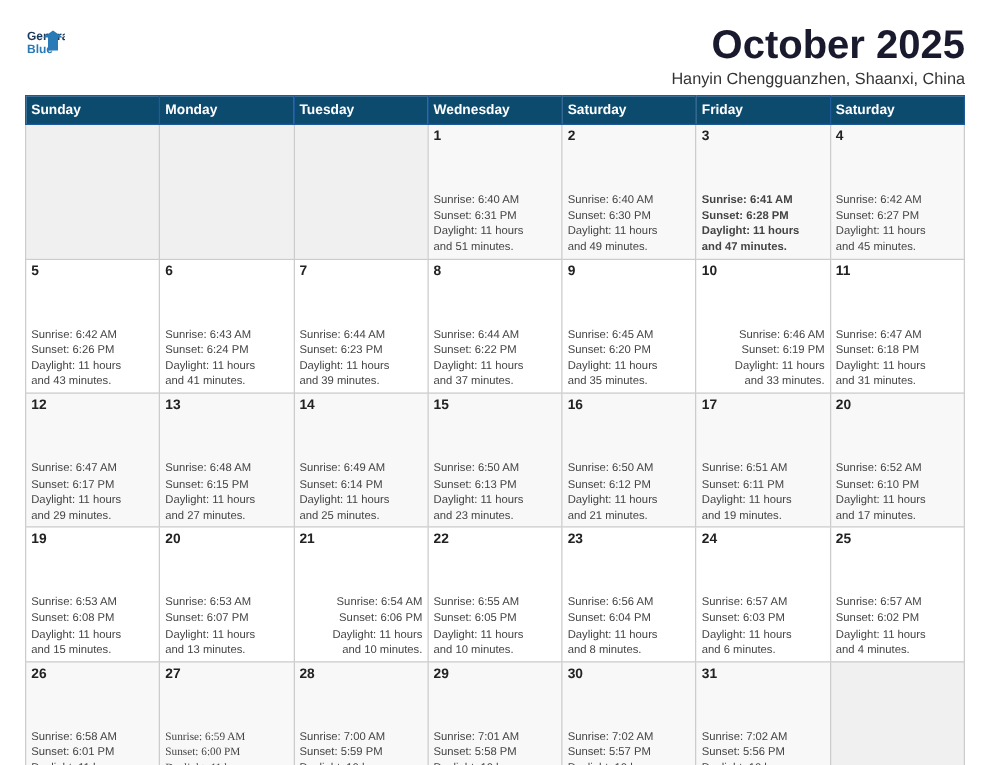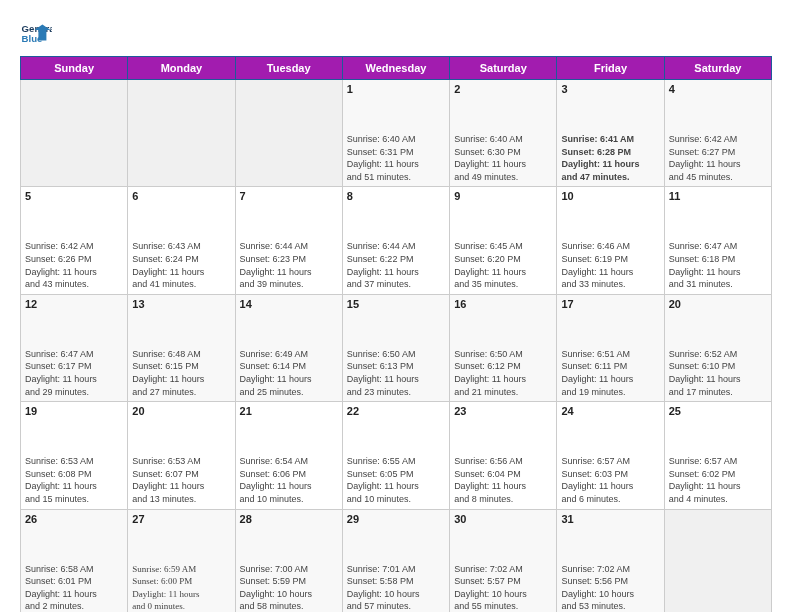--- a/index.html
+++ b/index.html
@@ -43,26 +43,26 @@
       font-size: 13px;
       color: #333;
       margin-top: 2px;
     }
     .calendar {
       width: 100%;
       border-collapse: collapse;
       table-layout: fixed;
     }
     .calendar th {
-      background: #a21caf;
+      background: #0c4a6e;
       color: #fff;
       font-size: 11px;
       font-weight: bold;
       padding: 5px 4px;
-      text-align: center;
+      text-align: left;
       border: 1px solid #1e5a9a;
     }
     .calendar td {
       border: 1px solid #ccc;
       vertical-align: top;
       padding: 3px 4px;
       font-size: 9.5px;
       color: #333;
       height: 80px;
       background: #fff;
@@ -88,20 +88,24 @@
 <body>
 <div class="page">
 
   <div class="header">
     <div class="logo">
       <svg class="logo-icon" viewBox="0 0 40 40">
         <text x="2" y="18" font-size="12" font-weight="bold" fill="#1a3a5c">General</text>
         <text x="2" y="30" font-size="12" font-weight="bold" fill="#2a7ab5">Blue</text>
         <polygon points="28,8 38,15 33,15 33,28 23,28 23,15 18,15" fill="#2a7ab5"></polygon>
       </svg>
+    </div>
+    <div class="title-block">
+      <div class="month-title">October 2025</div>
+      <div class="subtitle">Hanyin Chengguanzhen, Shaanxi, China</div>
     </div>
   </div>
 
   <table class="calendar">
     <thead>
       <tr>
         <th>Sunday</th>
         <th>Monday</th>
         <th>Tuesday</th>
         <th>Wednesday</th>
@@ -175,21 +179,21 @@
           </td>
           <td>
             <span class="day-num">9</span>
             <div class="day-info" style="white-space: pre-line;">Sunrise: 6:45 AM
 Sunset: 6:20 PM
 Daylight: 11 hours
 and 35 minutes.</div>
           </td>
           <td>
             <span class="day-num">10</span>
-            <div class="day-info" style="white-space: pre-line;">Sunrise: 6:46 AM
+            <div class="day-info" style="white-space: pre-line; text-align: right;">Sunrise: 6:46 AM
 Sunset: 6:19 PM
 Daylight: 11 hours
 and 33 minutes.</div>
           </td>
           <td>
             <span class="day-num">11</span>
             <div class="day-info" style="white-space: pre-line;">Sunrise: 6:47 AM
 Sunset: 6:18 PM
 Daylight: 11 hours
 and 31 minutes.</div>
@@ -256,21 +260,21 @@
           </td>
           <td>
             <span class="day-num">20</span>
             <div class="day-info" style="white-space: pre-line;">Sunrise: 6:53 AM
 Sunset: 6:07 PM
 Daylight: 11 hours
 and 13 minutes.</div>
           </td>
           <td>
             <span class="day-num">21</span>
-            <div class="day-info" style="white-space: pre-line;">Sunrise: 6:54 AM
+            <div class="day-info" style="white-space: pre-line; text-align: right;">Sunrise: 6:54 AM
 Sunset: 6:06 PM
 Daylight: 11 hours
 and 10 minutes.</div>
           </td>
           <td>
             <span class="day-num">22</span>
             <div class="day-info" style="white-space: pre-line;">Sunrise: 6:55 AM
 Sunset: 6:05 PM
 Daylight: 11 hours
 and 10 minutes.</div>

